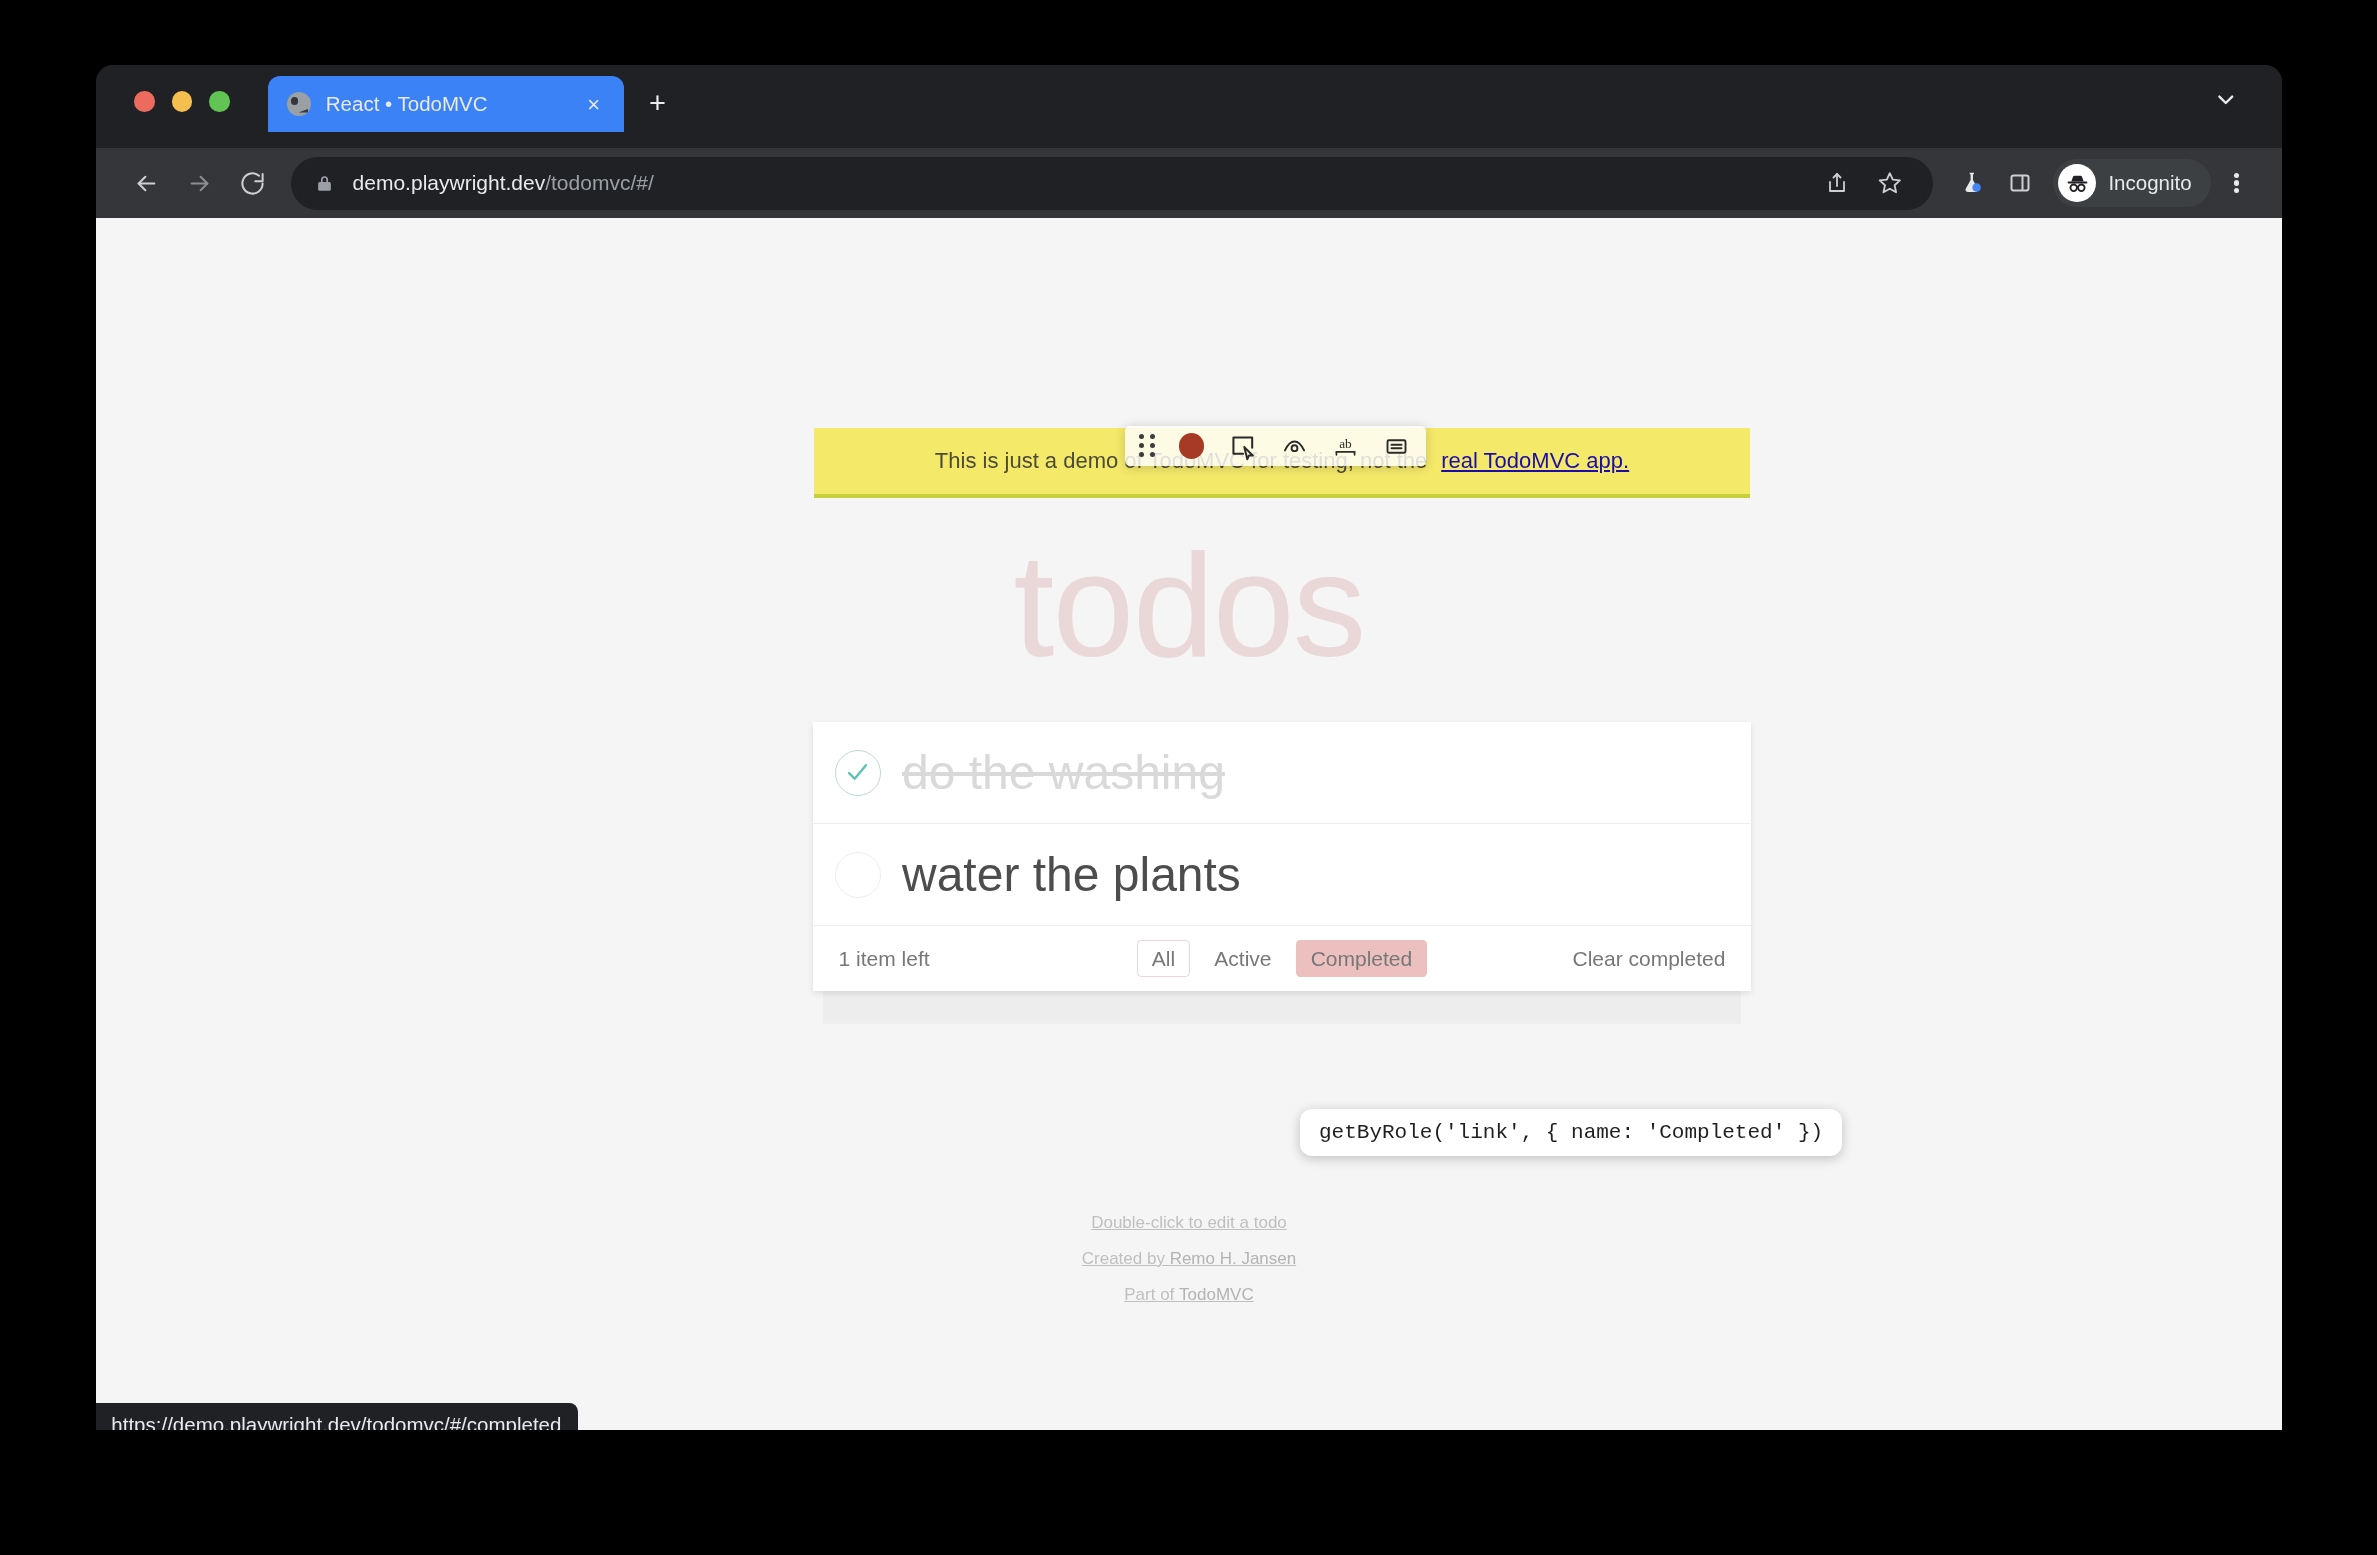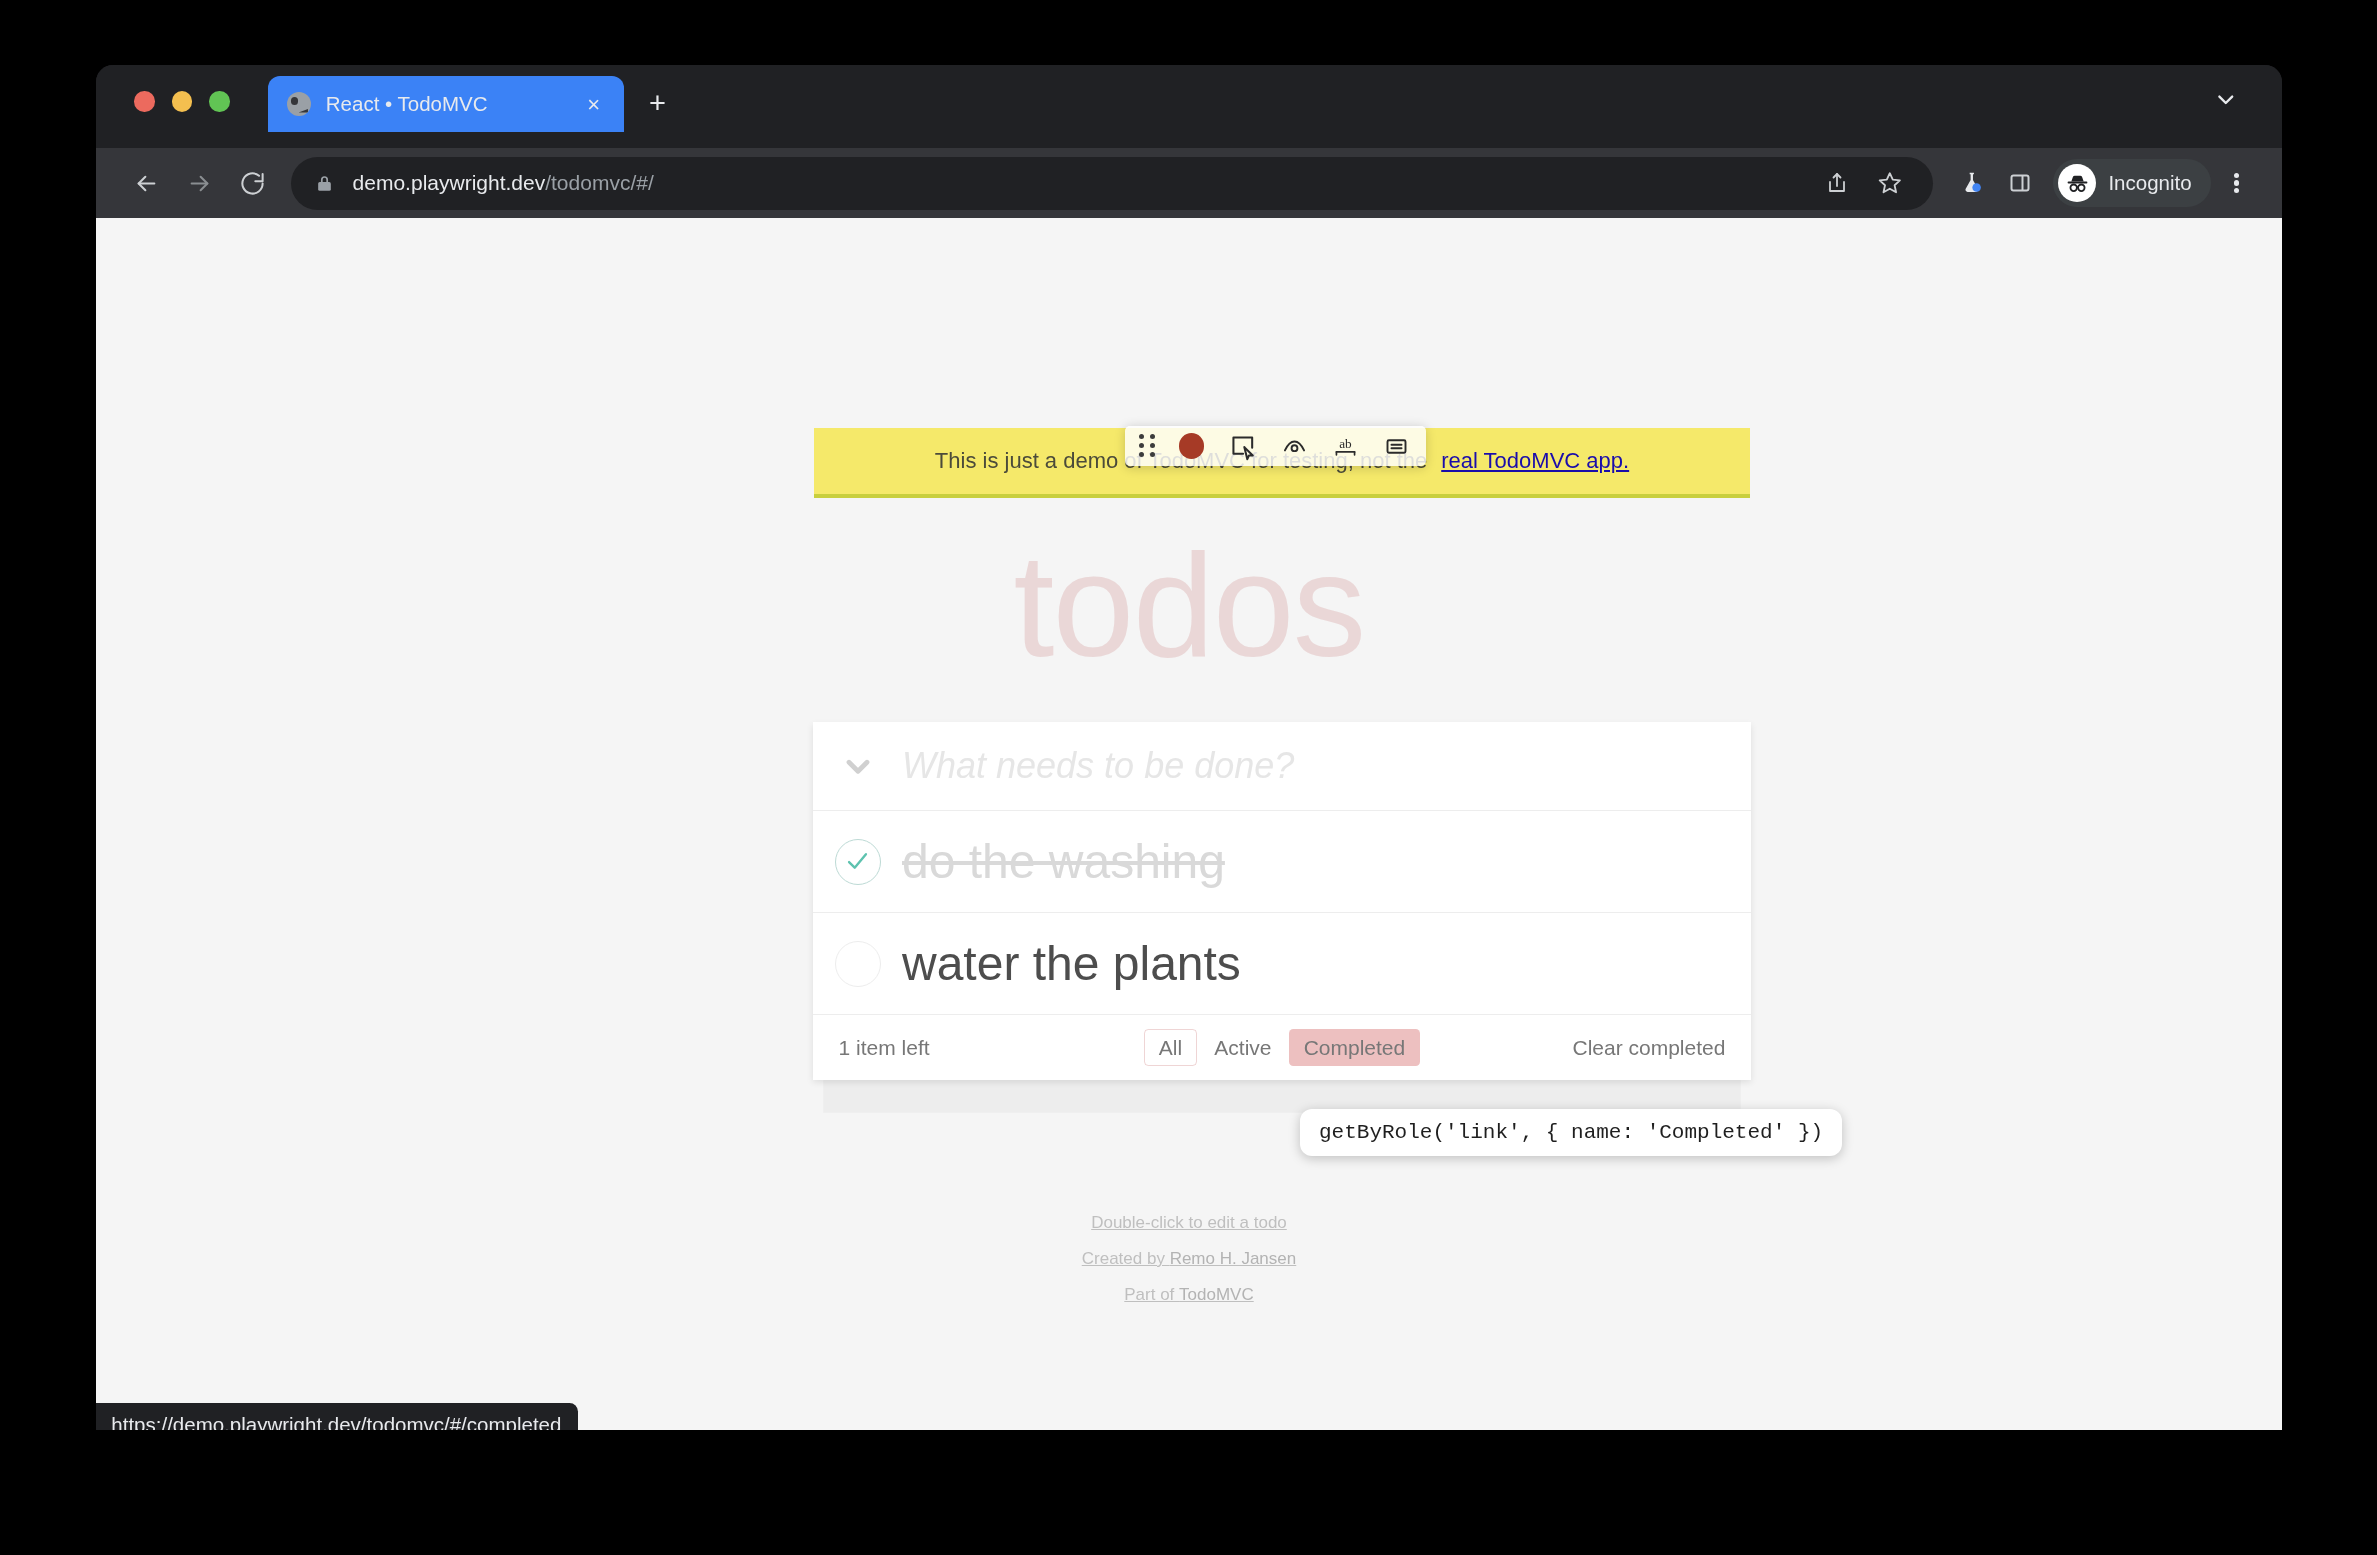--- a/index.html
+++ b/index.html
@@ -246,21 +246,21 @@
   .todo-footer {
     height: 65px;
     display: flex; align-items: center;
     padding: 0 25.6px;
     font-size: 21px; color: #777;
     position: relative;
   }
   .todo-count { flex: 0 0 auto; font-weight: 300; }
   .filters {
     position: absolute; left: 0; right: 0;
-    display: flex; justify-content: center; gap: 3px;
+    display: flex; justify-content: center; gap: 10px;
     pointer-events: none;
   }
   .filters a {
     pointer-events: auto;
     padding: 5.1px 13.6px;
     border: 1.7px solid transparent;
     border-radius: 4.3px;
     color: #777; text-decoration: none;
     font-size: 21px; font-weight: 300;
   }
@@ -457,28 +457,20 @@
 
     <div class="demo-banner">
       <span>This is just a demo of TodoMVC for testing, not the</span>
       <a href="#">real TodoMVC app.</a>
     </div>
 
     <h1 class="todos-title">todos</h1>
 
     <div class="todoapp">
 
-      <div class="new-todo-row">
-        <div class="toggle-all">
-          <svg width="36" height="36" viewBox="0 0 24 24" fill="none" stroke="#d0d0d0" stroke-width="3.2" stroke-linecap="round" stroke-linejoin="round">
-              <polyline points="6 9.5 12 15.5 18 9.5"></polyline>
-            </svg>
-        </div>
-        <input class="new-todo-input" type="text" placeholder="What needs to be done?" style="">
-      </div>
 
       <div class="todo-item">
         <div class="todo-toggle">
           <span class="toggle-circle done">
             <svg width="27" height="27" viewBox="0 0 24 24" fill="none" stroke="#5dc2af" stroke-width="2.1" stroke-linecap="round" stroke-linejoin="round">
                 <polyline points="4.5 12.5 9.5 17.5 19.5 5.5"></polyline>
               </svg>
           </span>
         </div>
         <span class="todo-label completed">do the washing</span>

